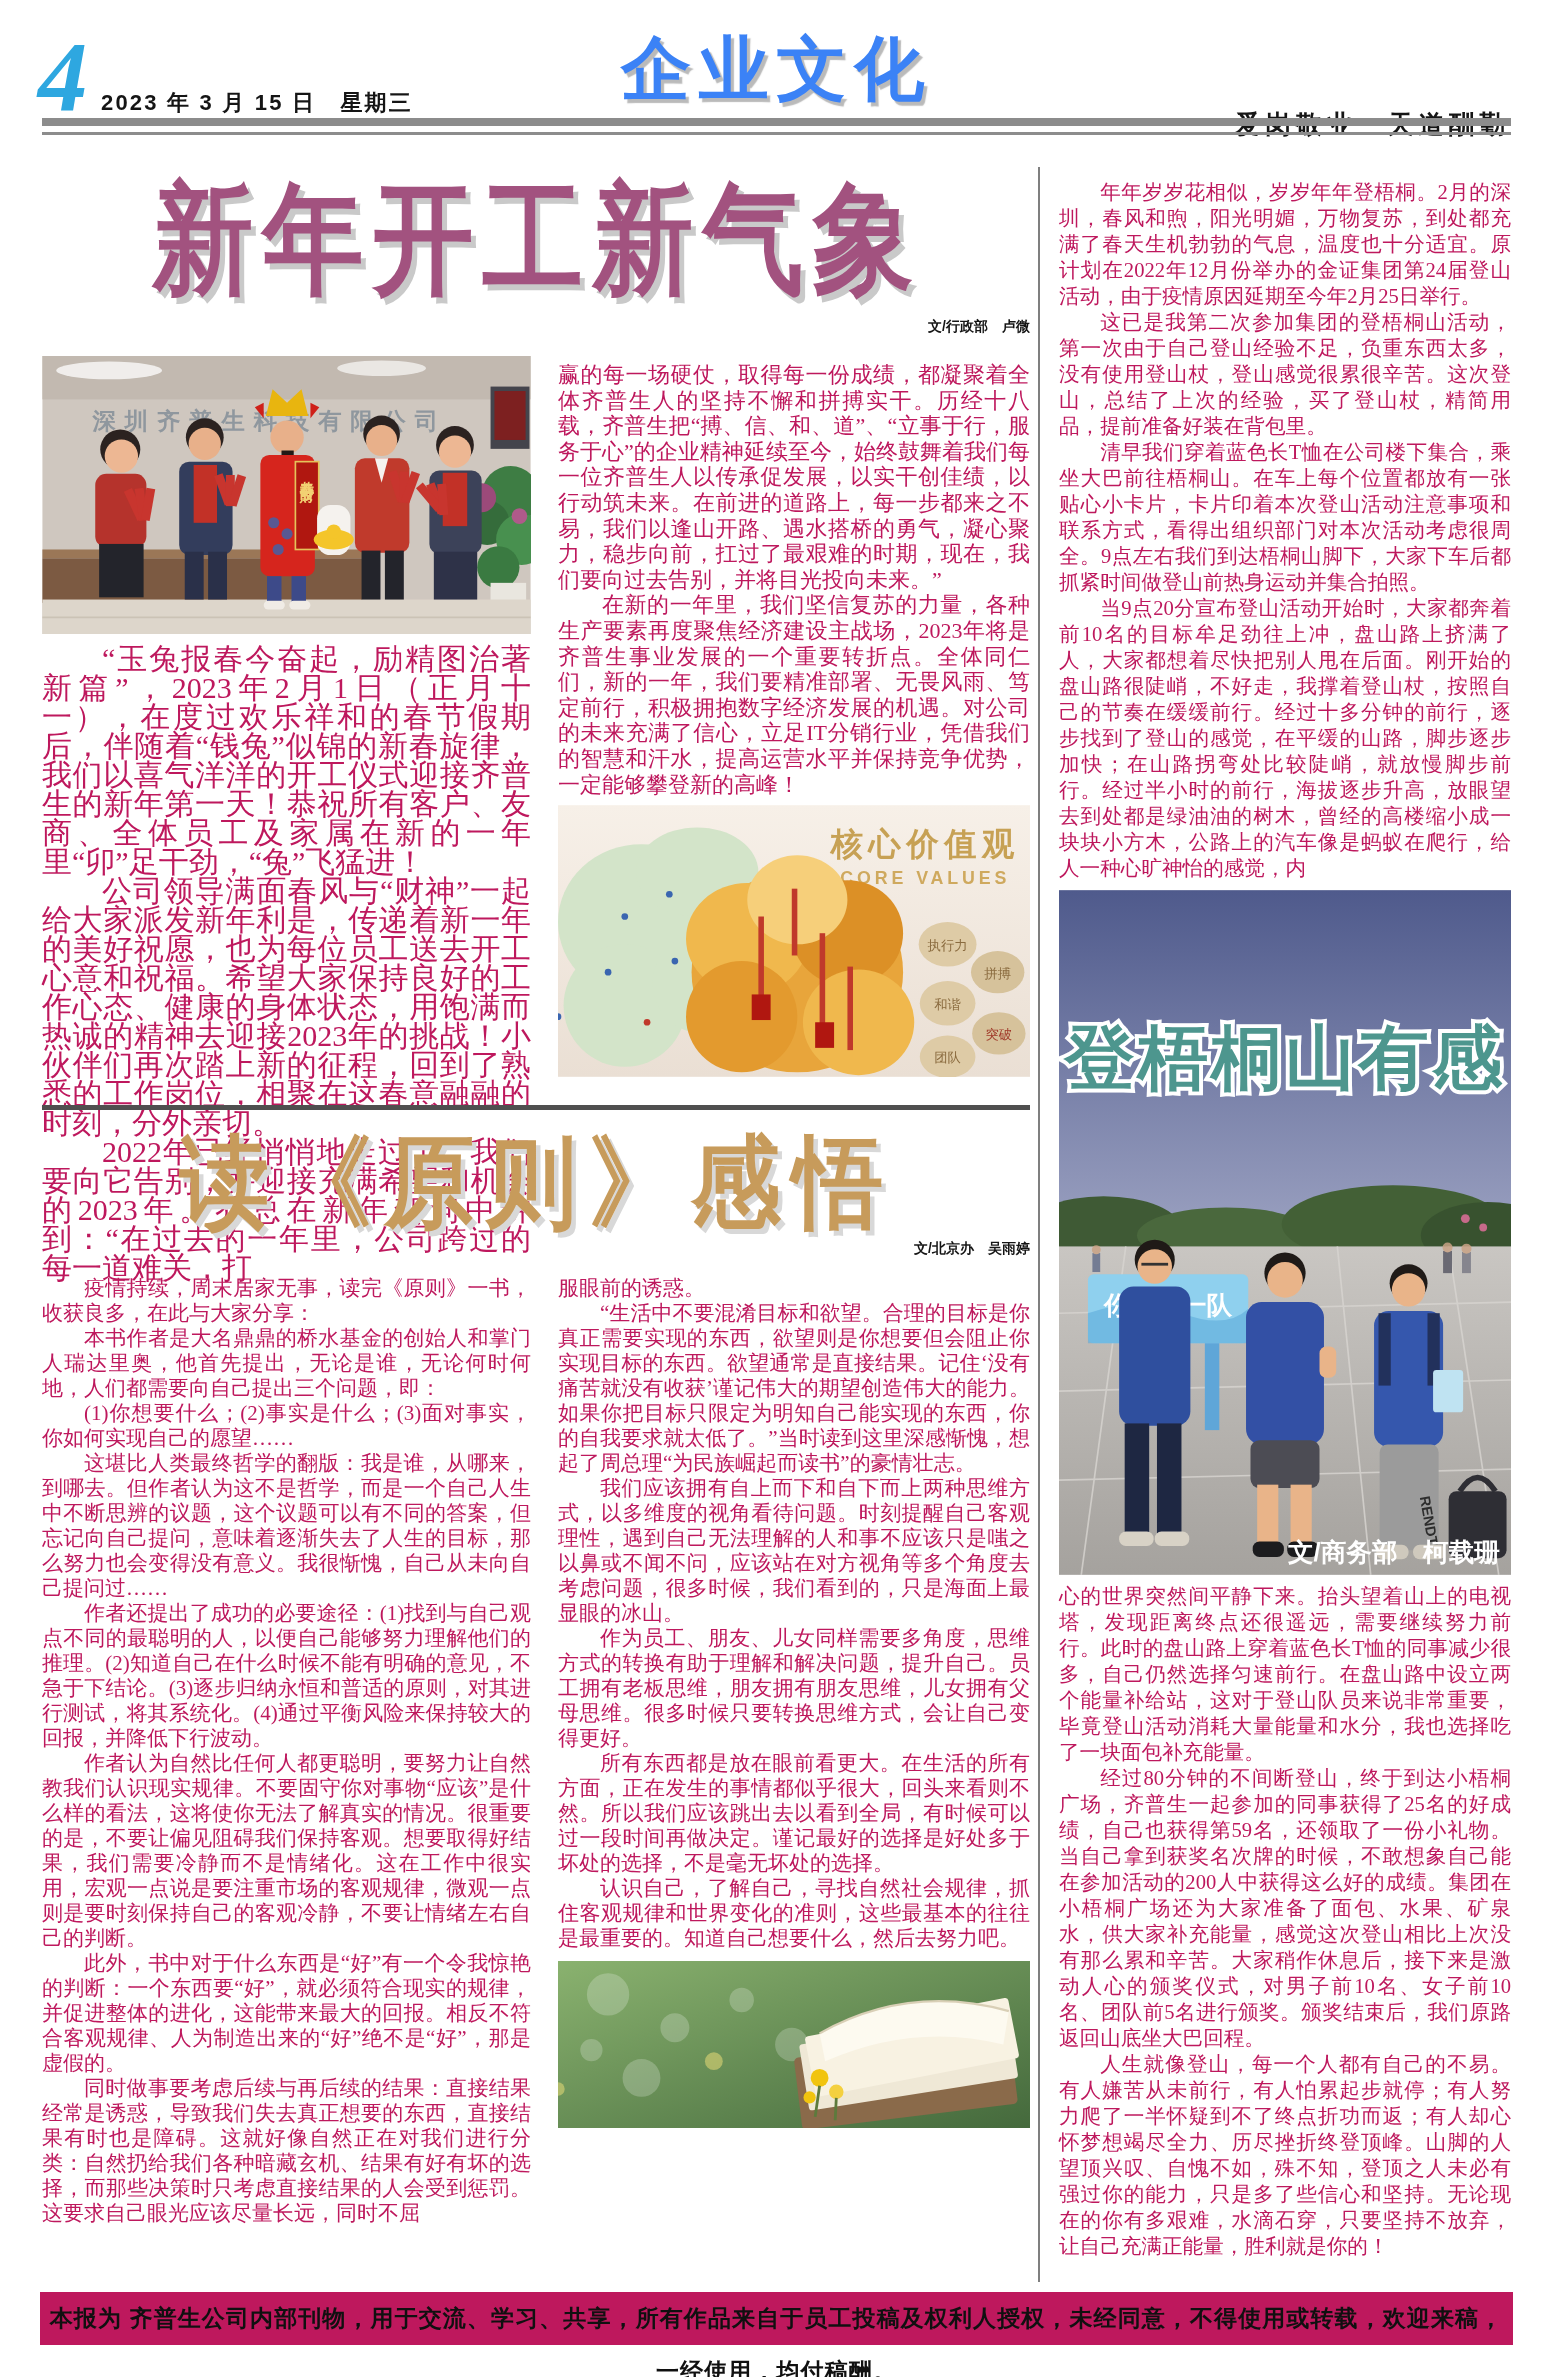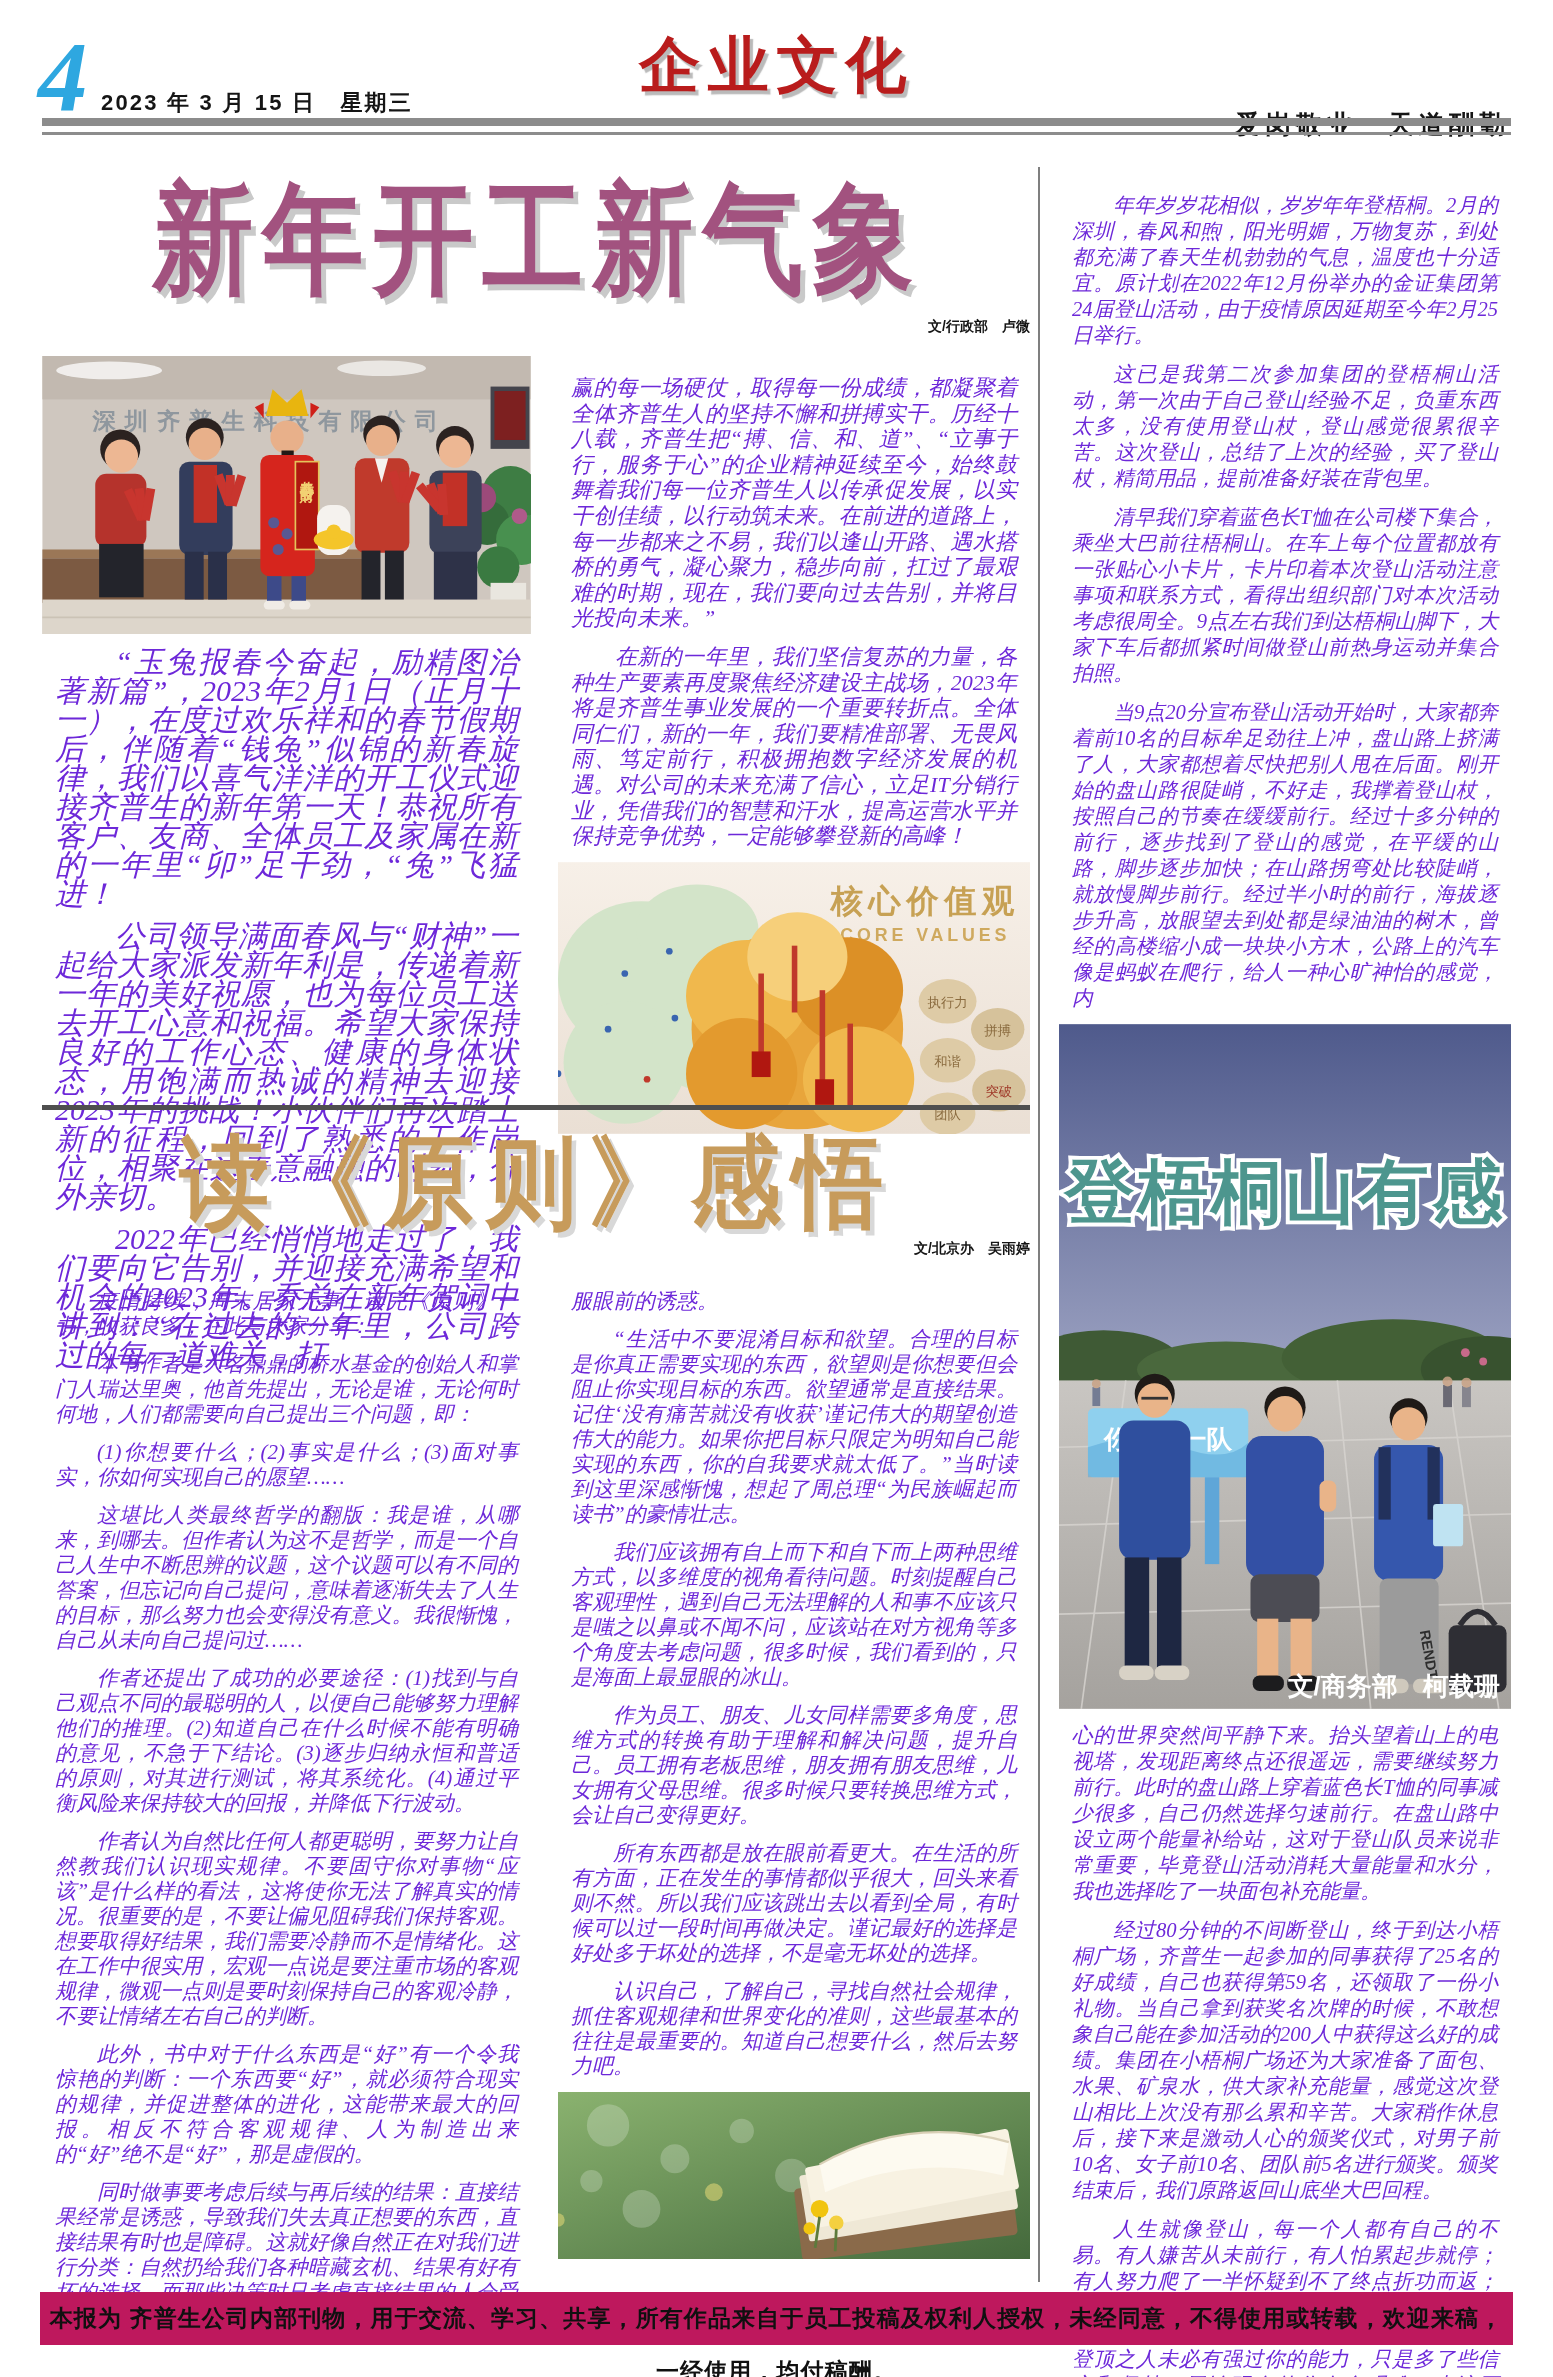--- a/index.html
+++ b/index.html
@@ -5,29 +5,29 @@
   html,body{margin:0;padding:0;background:#ffffff;}
   .page{position:relative;width:1553px;height:2377px;background:#ffffff;overflow:hidden;
         font-family:"Liberation Serif","DejaVu Serif",serif;color:#151515;}
 
   
   .pageno{position:absolute;left:38px;top:27px;font-size:99px;line-height:1;
           font-style:italic;font-weight:bold;color:#2ea7e0;font-family:"Liberation Serif",serif;}
   .issue-date{position:absolute;left:101px;top:88px;font-size:22px;font-weight:bold;
           font-family:"Liberation Sans","DejaVu Sans",sans-serif;letter-spacing:2.2px;}
   .section-title{position:absolute;left:50%;top:35px;transform:translateX(-50%);margin:0;
-          font-size:61px;line-height:1;font-weight:bold;color:#b91c1c;letter-spacing:7.8px;
+          font-size:70px;line-height:1;font-weight:bold;color:#3b82f6;letter-spacing:7.8px;
           text-shadow:3.3px 3.9px 1.1px rgba(130,130,130,.55);}
   .slogan{position:absolute;right:43px;top:87px;font-size:25.6px;font-weight:bold;letter-spacing:5px;margin-top:20px;}
   .rule-thick{position:absolute;left:42px;right:42px;top:118px;height:7.8px;background:#8c8c8c;}
   .rule-thin{position:absolute;left:42px;right:42px;top:132px;height:2.8px;background:#8c8c8c;}
   .vrule{position:absolute;left:1038px;top:167px;width:1.7px;height:2115px;background:#7f7f7f;}
 
   
-  .body-text{margin:13px;text-align:justify;color:#6d28d9;font-style:italic;}
+  .body-text{margin:0;text-align:justify;color:#be185d;}
   .indent{text-indent:2em;}
   .byline{position:absolute;width:473px;text-align:right;padding-right:14.5px;font-size:14px;
           font-weight:bold;font-family:"Liberation Sans","DejaVu Sans",sans-serif;}
 
   
   .a1-title{position:absolute;left:42px;top:177px;width:991px;margin:0;text-align:center;
           font-size:101px;line-height:1.05;font-weight:bold;color:#a2527f;letter-spacing:9px;
           text-shadow:5px 4.5px 0.6px #c9c9c9;transform:scaleY(1.2);transform-origin:center top;}
   .a1-byline{left:557px;top:318px;}
   .a1-col-left{position:absolute;left:42px;top:356px;width:489px;}

